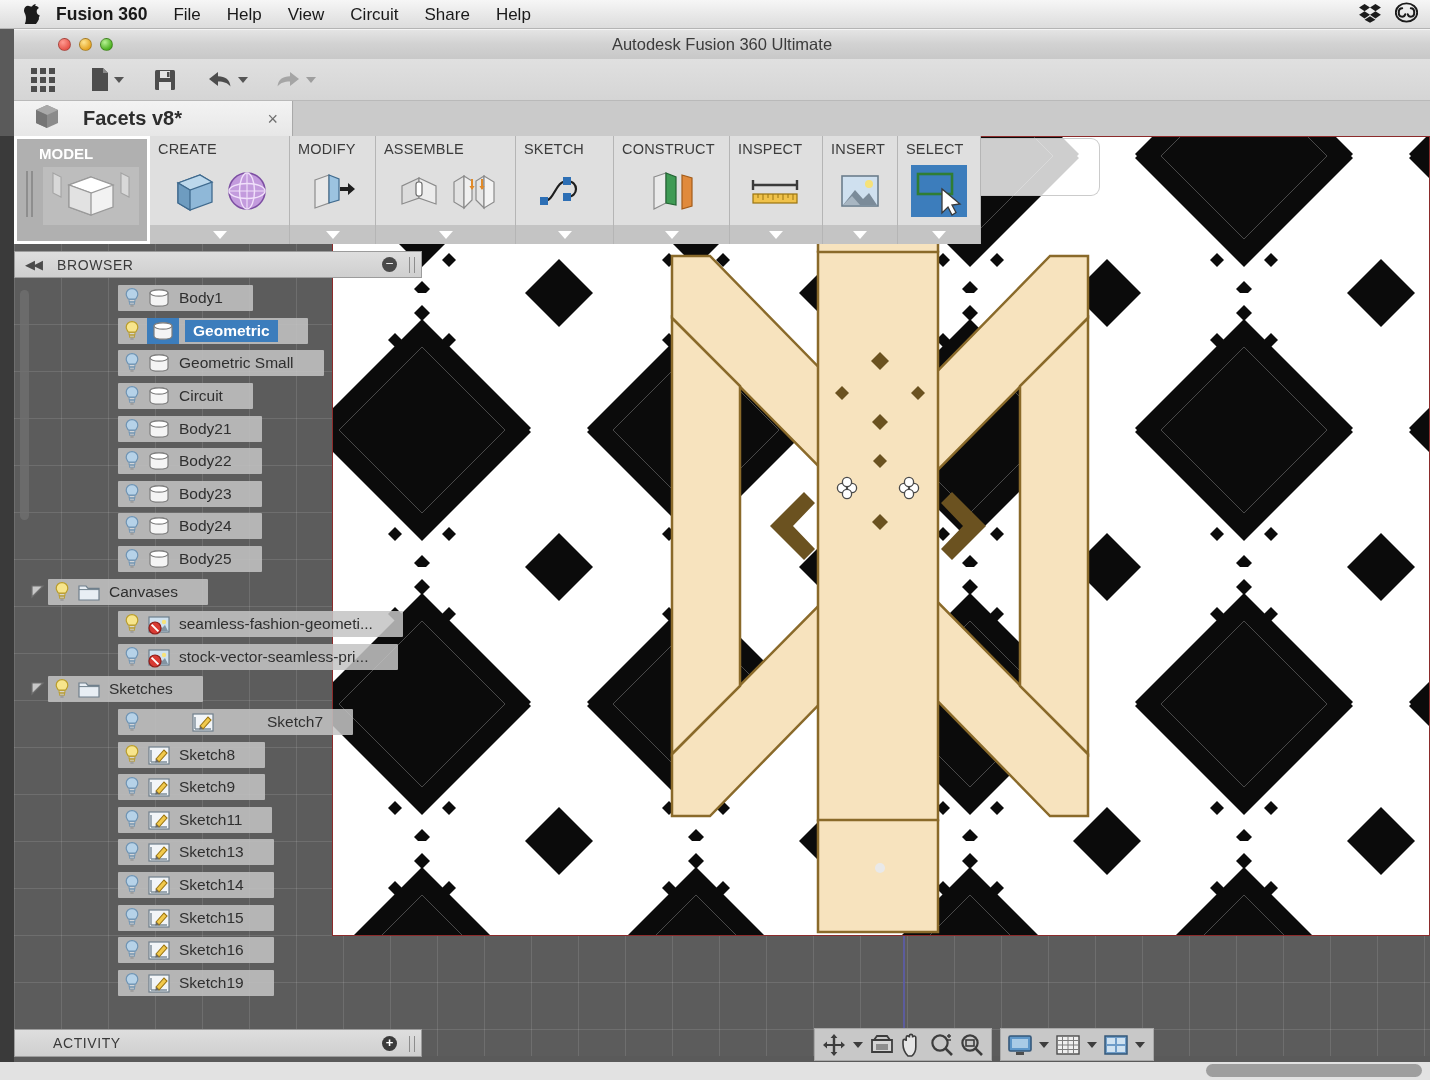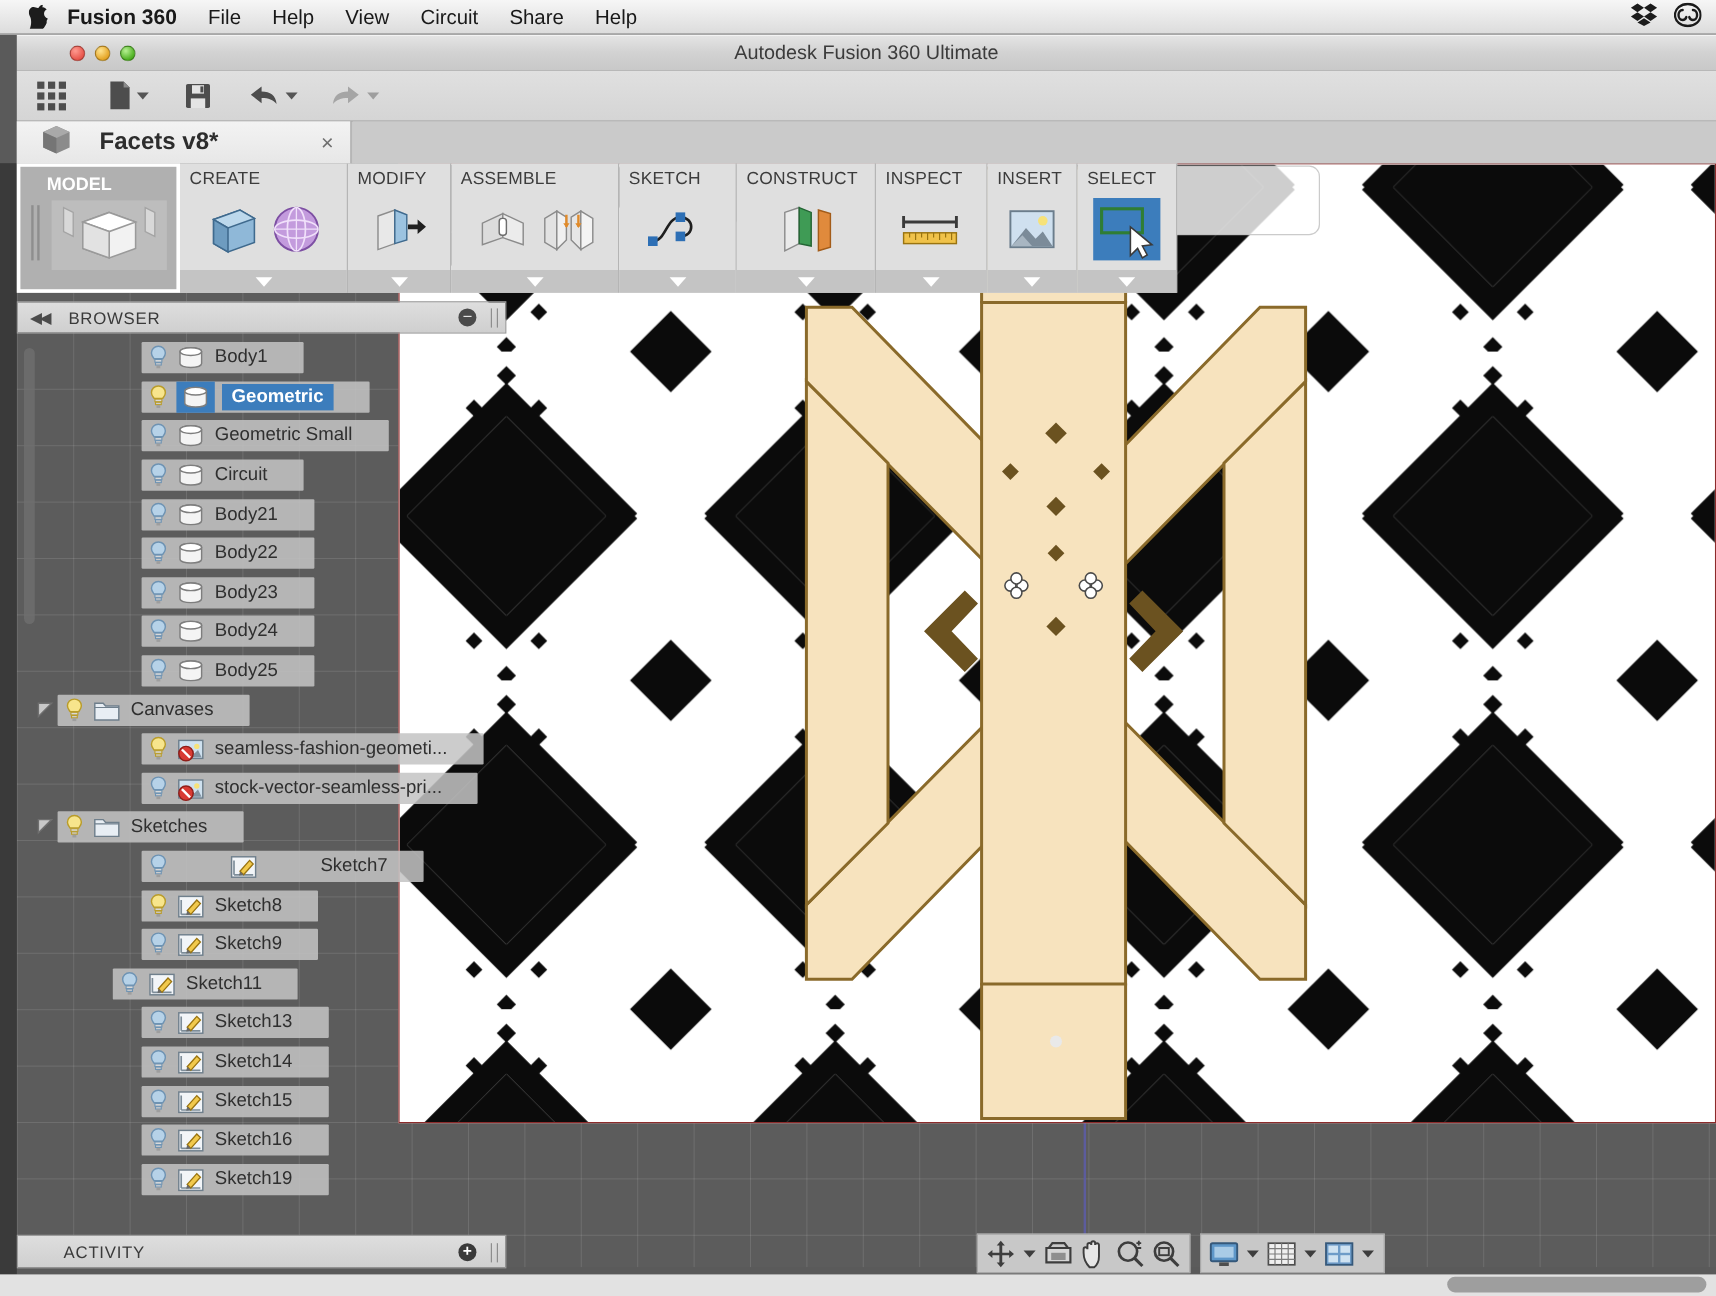--- a/index.html
+++ b/index.html
@@ -810,21 +810,21 @@
         <span class="ticon"><svg width="24" height="21" viewBox="0 0 24 21">
             <rect x="2" y="2" width="20" height="17" fill="#f2f5f8" stroke="#6f7f8c" stroke-width="1.2"></rect>
             <path d="M4 17 V5 M4 17 H20" stroke="#7e8d99" stroke-width="1.4"></path>
             <path d="M9 14 L17 5 L20 8 L12 17 Z" fill="#f1c94c" stroke="#9a7410" stroke-width="1.1"></path>
             <path d="M9 14 L12 17 L8.2 17.6 Z" fill="#6a6a6a"></path>
           </svg></span>
         <span class="tlabel">Sketch9</span>
       </div>
     </div>
     <div class="trow">
-      <div class="tpill" style="margin-left: 80px;">
+      <div class="tpill" style="margin-left: 104px;">
         <span class="bulb"><svg width="20" height="22" viewBox="0 0 20 22">
             <path d="M10 1.6c-3.4 0-5.8 2.5-5.8 5.6 0 2.3 1.4 3.6 2.2 4.8h7.2c.8-1.2 2.2-2.5 2.2-4.8 0-3.1-2.4-5.6-5.8-5.6z" fill="#b6d2e8" stroke="#6e93b3" stroke-width="1.2"></path>
             <rect x="7.1" y="12.6" width="5.8" height="2.2" fill="#d9d9d9" stroke="#6e93b3" stroke-width=".9"></rect>
             <rect x="7.6" y="15.2" width="4.8" height="2" fill="#cdcdcd" stroke="#6e93b3" stroke-width=".9"></rect>
             <rect x="8.4" y="17.6" width="3.2" height="2.3" fill="#9e9e9e"></rect>
           </svg></span>
         <span class="ticon"><svg width="24" height="21" viewBox="0 0 24 21">
             <rect x="2" y="2" width="20" height="17" fill="#f2f5f8" stroke="#6f7f8c" stroke-width="1.2"></rect>
             <path d="M4 17 V5 M4 17 H20" stroke="#7e8d99" stroke-width="1.4"></path>
             <path d="M9 14 L17 5 L20 8 L12 17 Z" fill="#f1c94c" stroke="#9a7410" stroke-width="1.1"></path>

